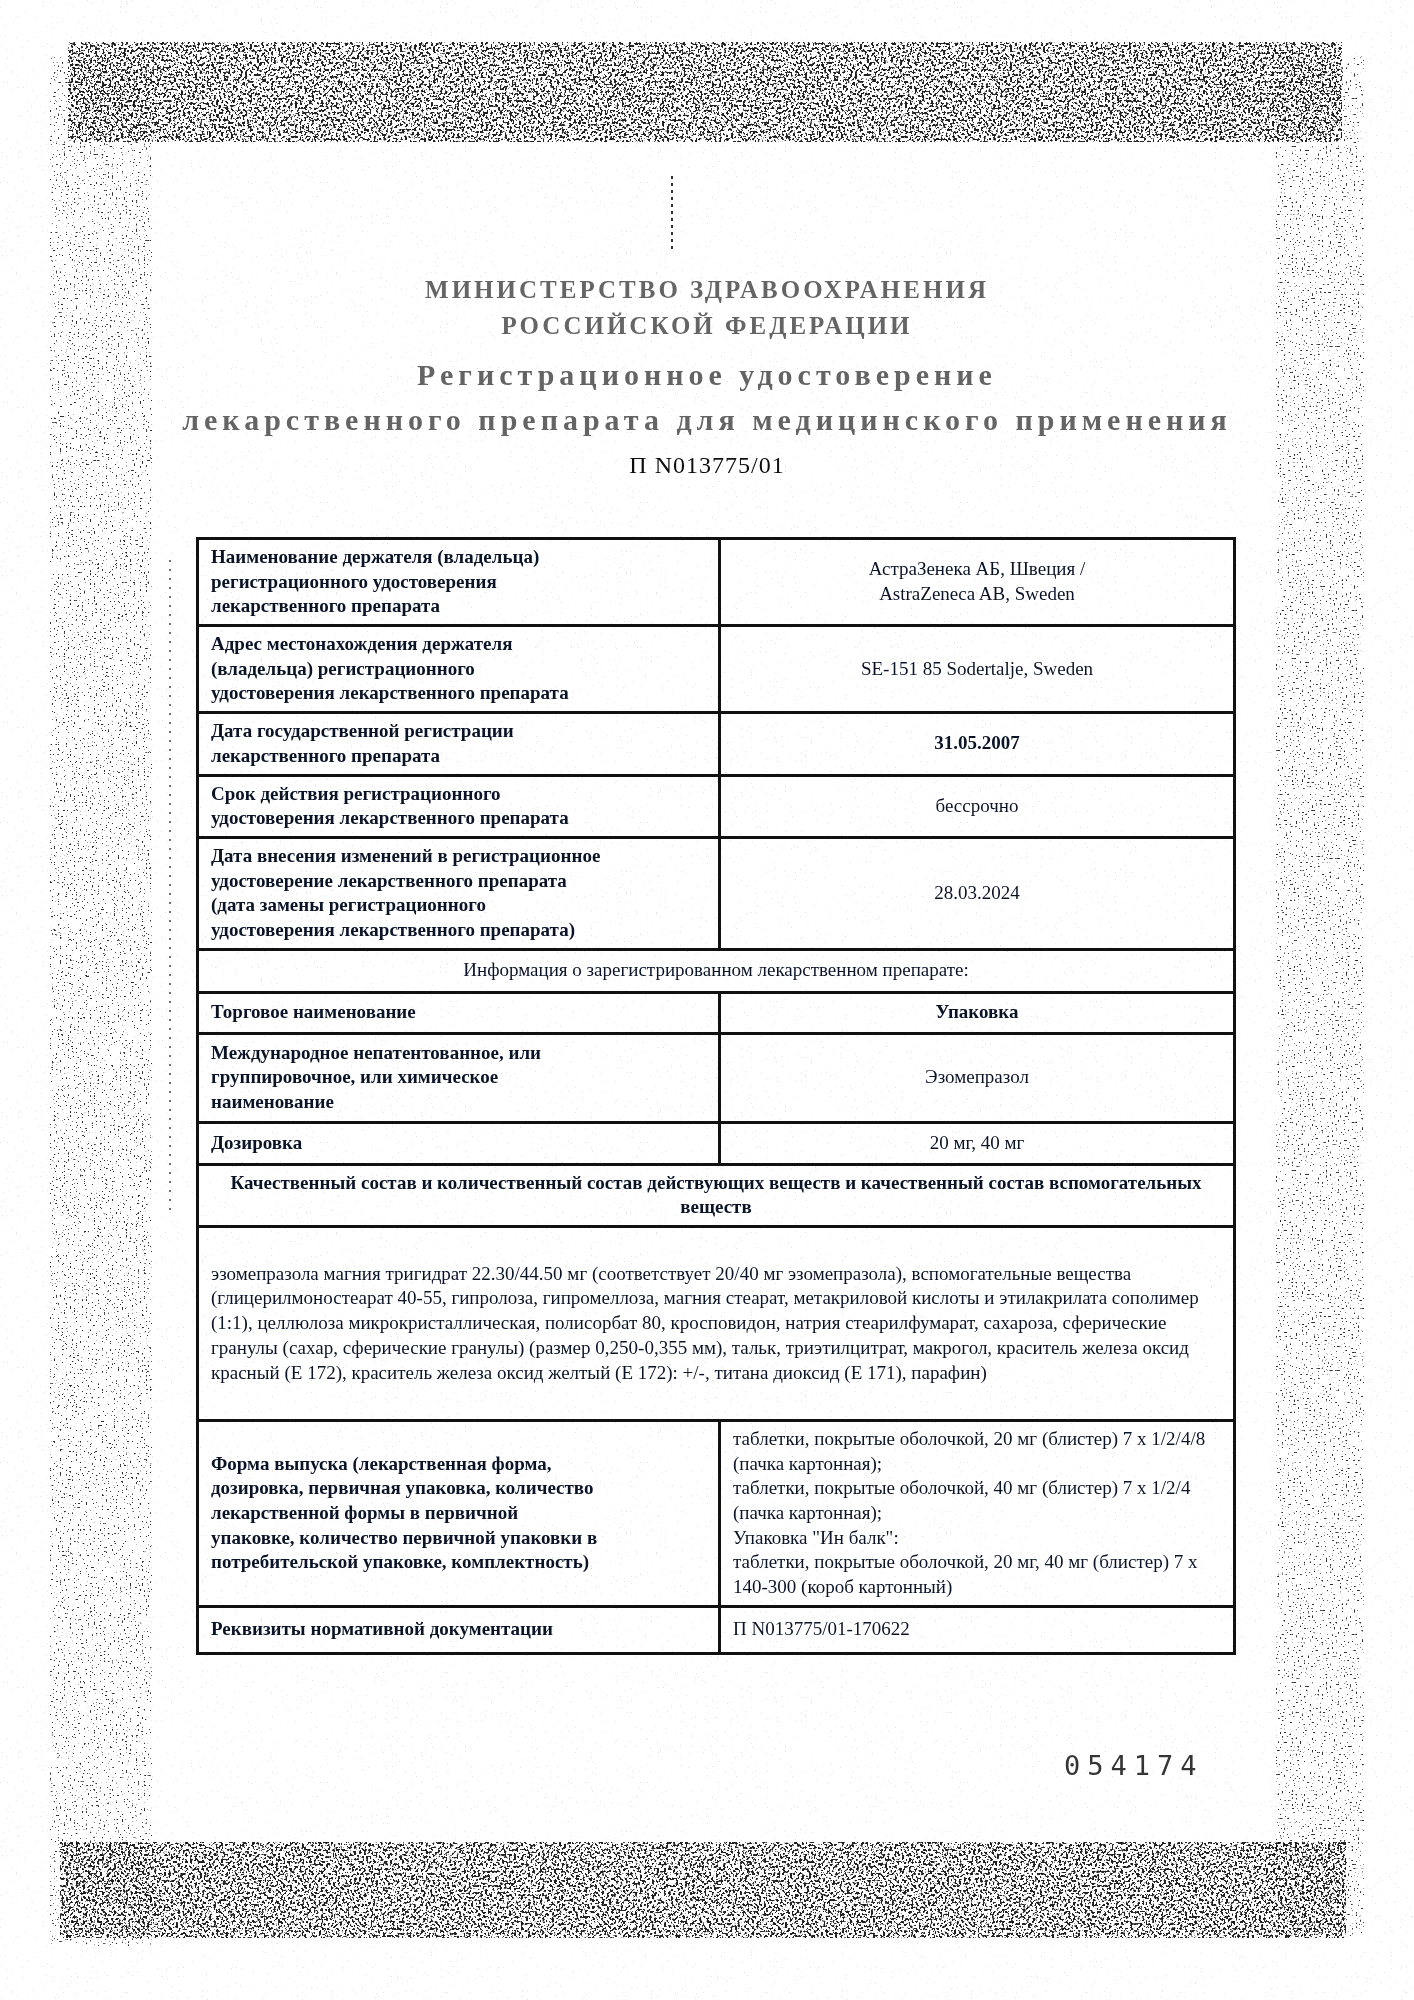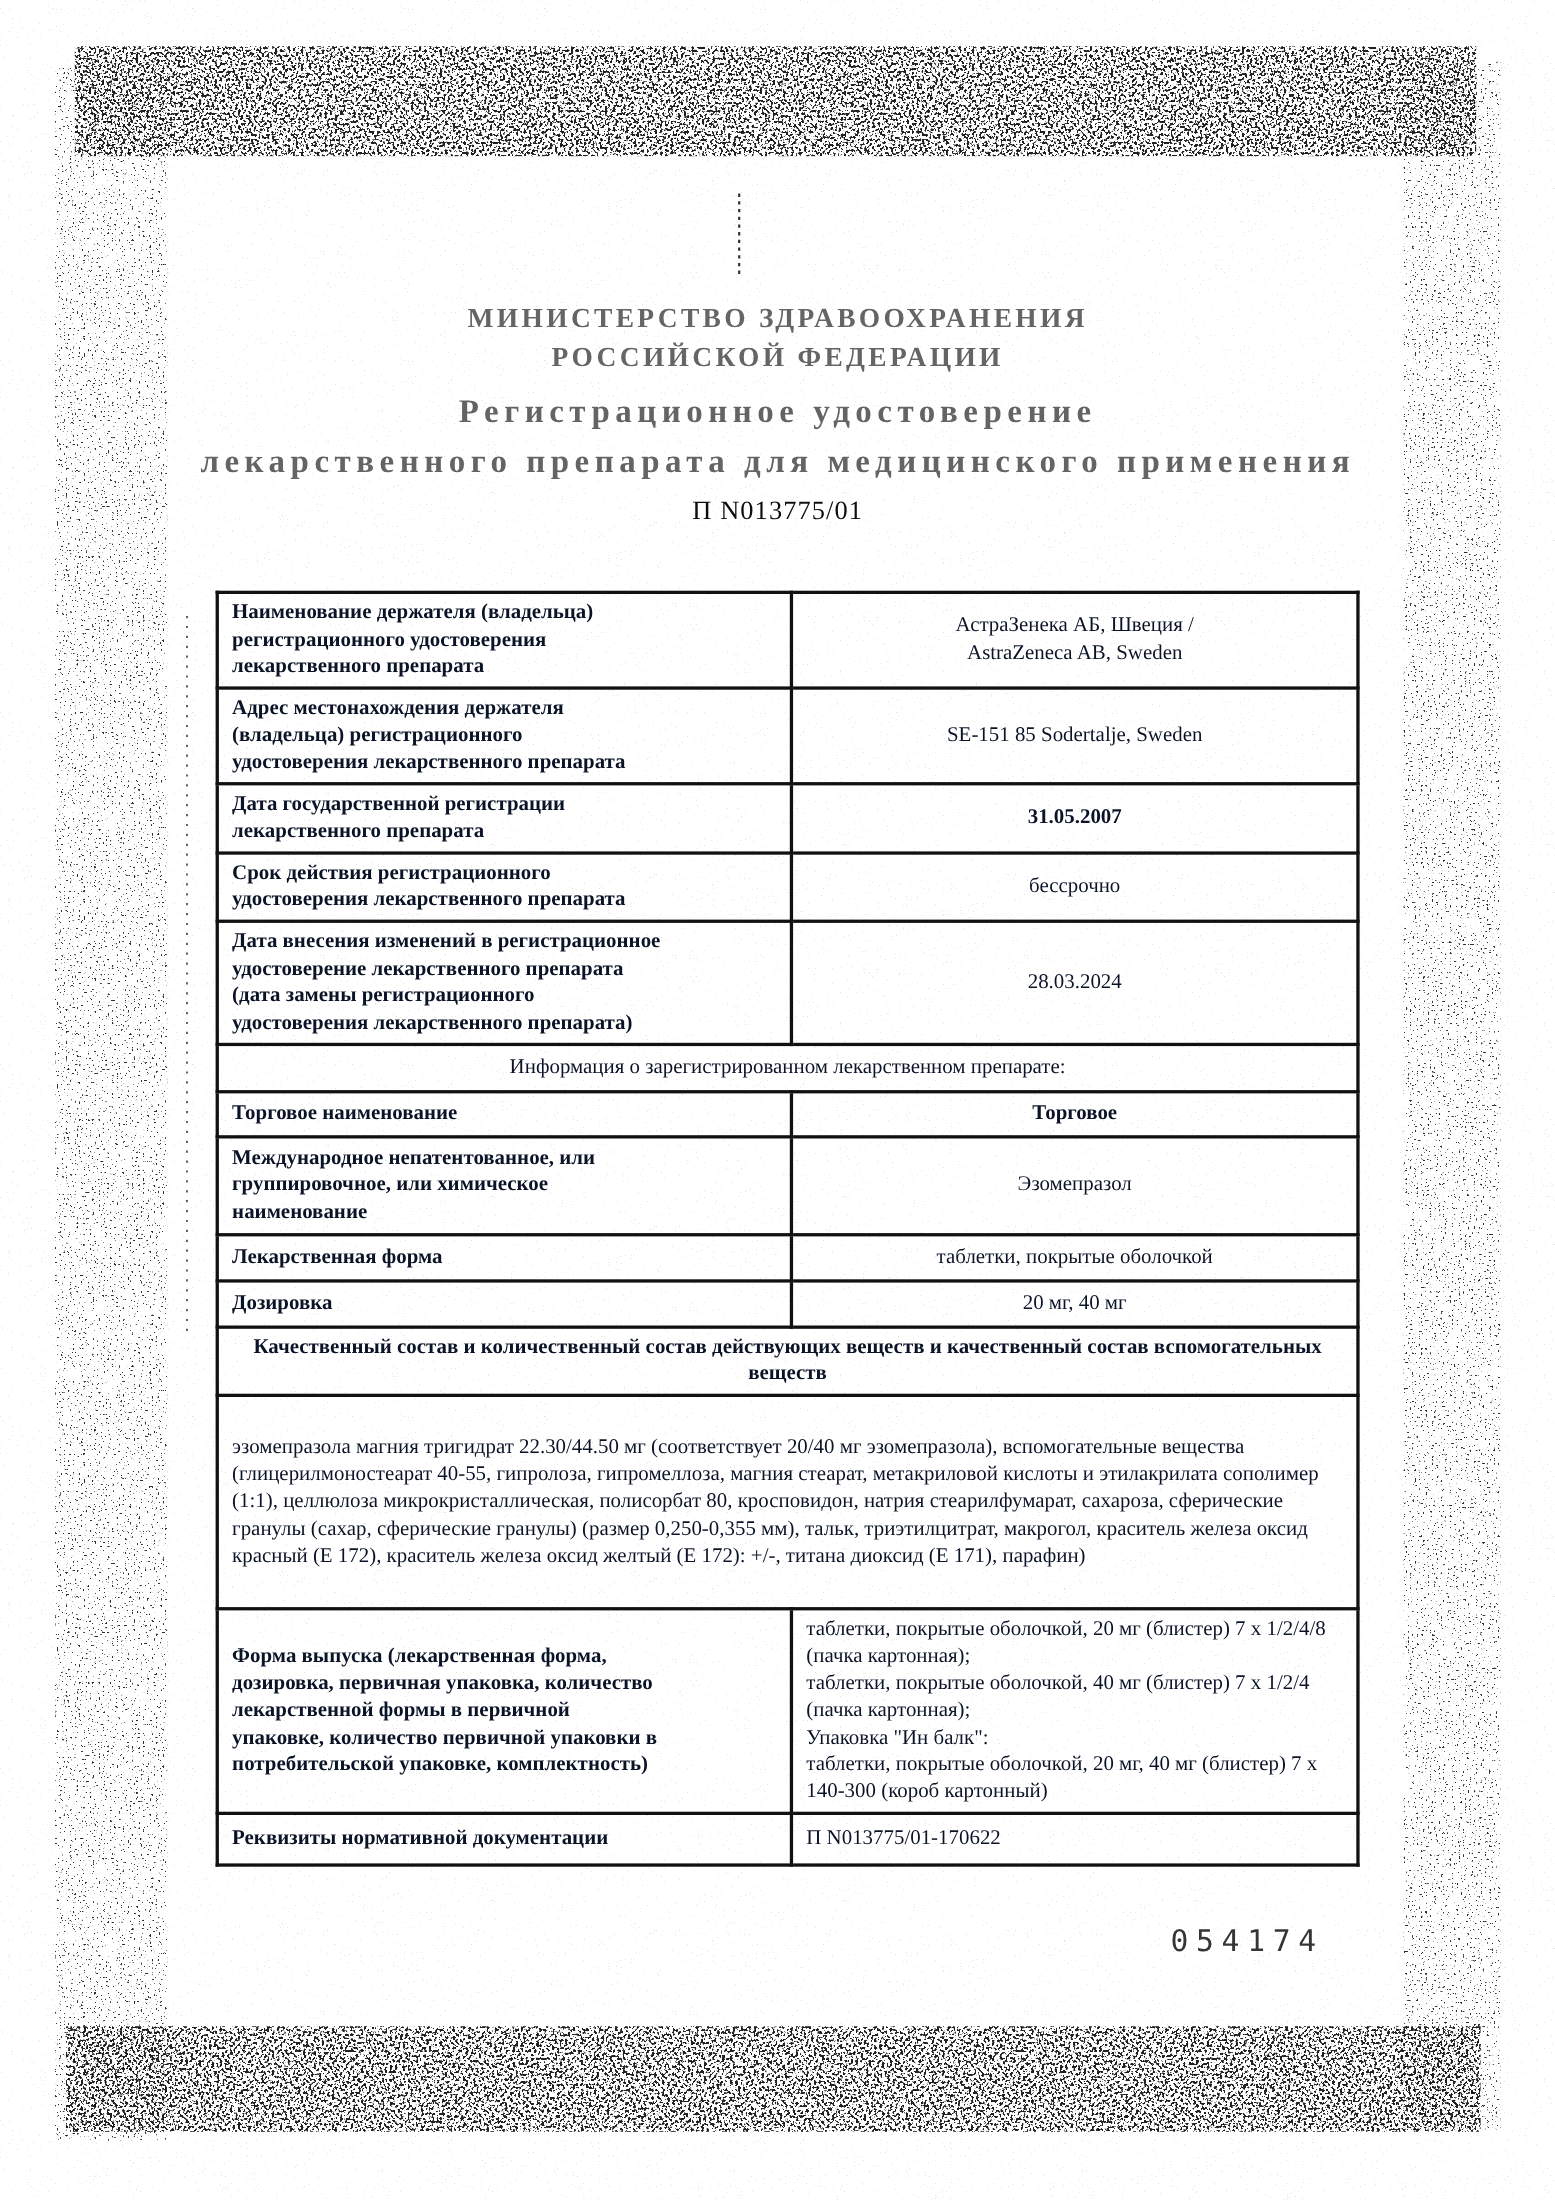--- a/index.html
+++ b/index.html
@@ -182,31 +182,27 @@
 удостоверение лекарственного препарата
 (дата замены регистрационного
 удостоверения лекарственного препарата)</td>
         <td class="val">28.03.2024</td>
       </tr>
       <tr class="h43">
         <td class="full-center" colspan="2">Информация о зарегистрированном лекарственном препарате:</td>
       </tr>
       <tr class="h41">
         <td class="lbl">Торговое наименование</td>
-        <td class="val vb">Торговое</td>
+        <td class="val vb">Упаковка</td>
       </tr>
       <tr class="h89">
         <td class="lbl ml">Международное непатентованное, или
 группировочное, или химическое
 наименование</td>
         <td class="val">Эзомепразол</td>
-      </tr>
-      <tr class="h42">
-        <td class="lbl">Лекарственная форма</td>
-        <td class="val">таблетки, покрытые оболочкой</td>
       </tr>
       <tr class="h42">
         <td class="lbl">Дозировка</td>
         <td class="val">20 мг, 40 мг</td>
       </tr>
       <tr class="h60">
         <td class="full-bold" colspan="2">Качественный состав и количественный состав действующих веществ и качественный состав вспомогательных веществ</td>
       </tr>
       <tr class="h194">
         <td class="full-text" colspan="2">эзомепразола магния тригидрат 22.30/44.50 мг (соответствует 20/40 мг эзомепразола), вспомогательные вещества (глицерилмоностеарат 40-55, гипролоза, гипромеллоза, магния стеарат, метакриловой кислоты и этилакрилата сополимер (1:1), целлюлоза микрокристаллическая, полисорбат 80, кросповидон, натрия стеарилфумарат, сахароза, сферические гранулы (сахар, сферические гранулы) (размер 0,250-0,355 мм), тальк, триэтилцитрат, макрогол, краситель железа оксид красный (Е 172), краситель железа оксид желтый (Е 172): +/-, титана диоксид (Е 171), парафин)</td>

